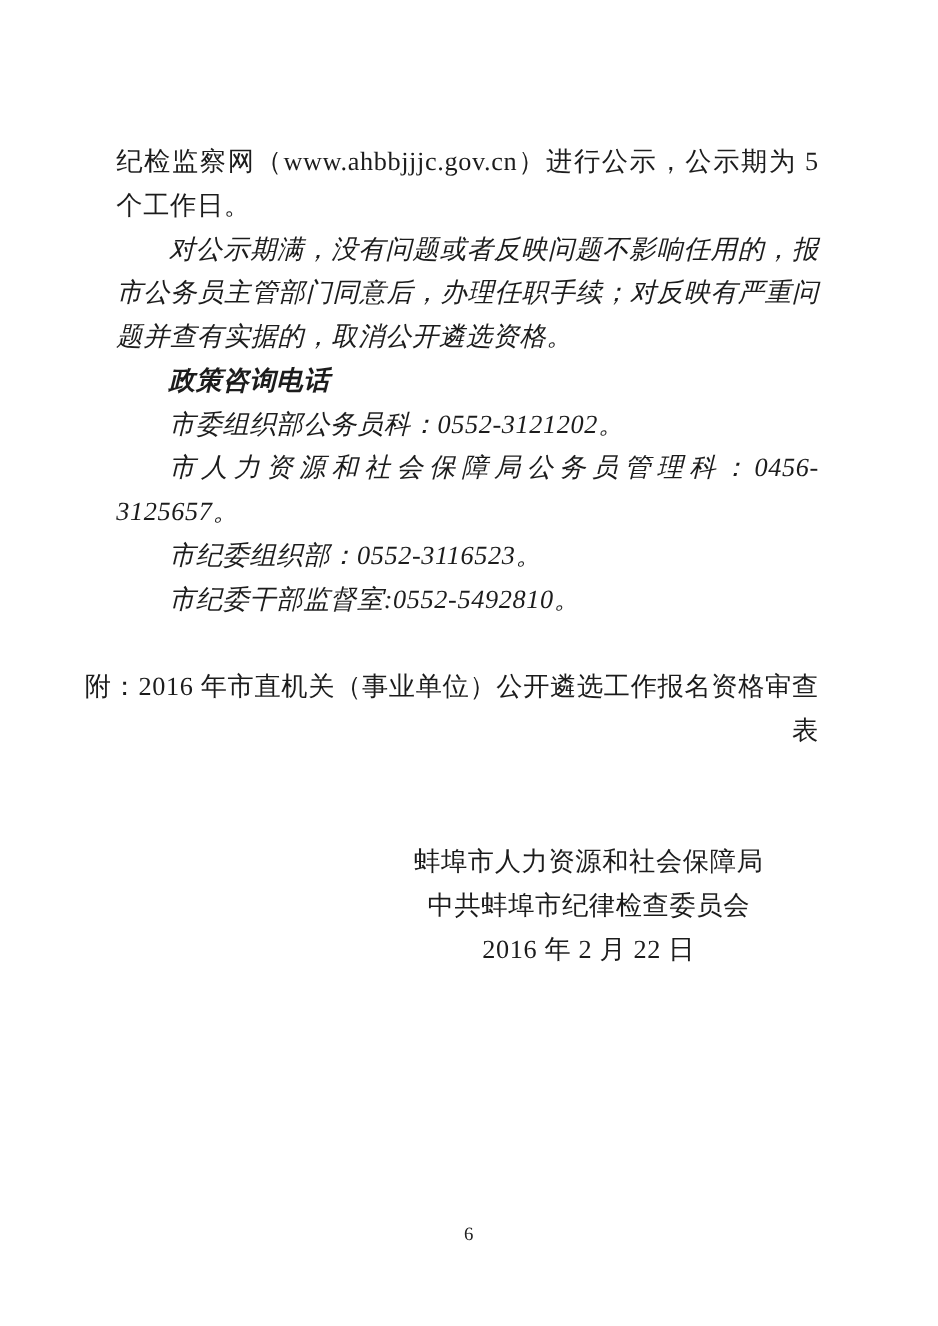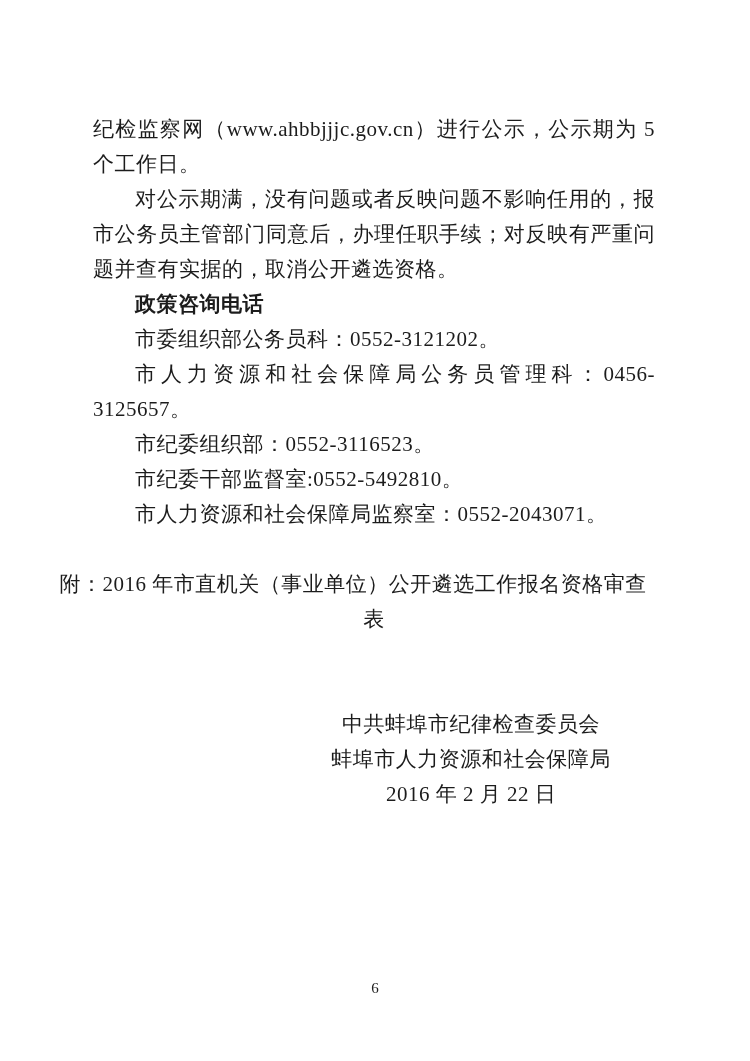--- a/index.html
+++ b/index.html
@@ -25,31 +25,32 @@
       line-height: 35px;
       text-align: justify;
       letter-spacing: 0.5px;
     }
     .content p {
       margin: 0;
       padding: 0;
     }
     .indent {
       text-indent: 42px;
+      font-style: italic;
     }
     .no-indent {
       text-indent: 0;
     }
     .bold {
       font-weight: bold;
     }
     .hanging {
       padding-left: 42px;
       text-indent: -42px;
-      text-align: center;
+      text-align: right;
     }
     .spacer-1 { height: 35px; }
     .spacer-2 { height: 70px; }
     .signature-block {
       margin-left: auto;
       width: 368px;
       text-align: center;
     }
     .signature-block p {
       margin: 0;
@@ -81,30 +82,29 @@
 
     <p class="indent">市委组织部公务员科：0552-3121202。</p>
 
     <p class="indent">市人力资源和社会保障局公务员管理科：0456-3125657。</p>
 
     <p class="indent">市纪委组织部：0552-3116523。</p>
 
 
     <p class="indent">市纪委干部监督室:0552-5492810。</p>
 
-    <p class="indent">市人力资源和社会保障局监察室：0552-2043071。</p>
 
     <div class="spacer-1"></div>
 
     <p class="hanging">附：2016 年市直机关（事业单位）公开遴选工作报名资格审查表</p>
 
     <div class="spacer-2"></div>
 
     <div class="signature-block">
+      <p>蚌埠市人力资源和社会保障局</p>
       <p>中共蚌埠市纪律检查委员会</p>
-      <p>蚌埠市人力资源和社会保障局</p>
       <p>2016 年 2 月 22 日</p>
     </div>
 
   </div>
 
   <div class="page-number">6</div>
 </div>
 
 </body></html>

